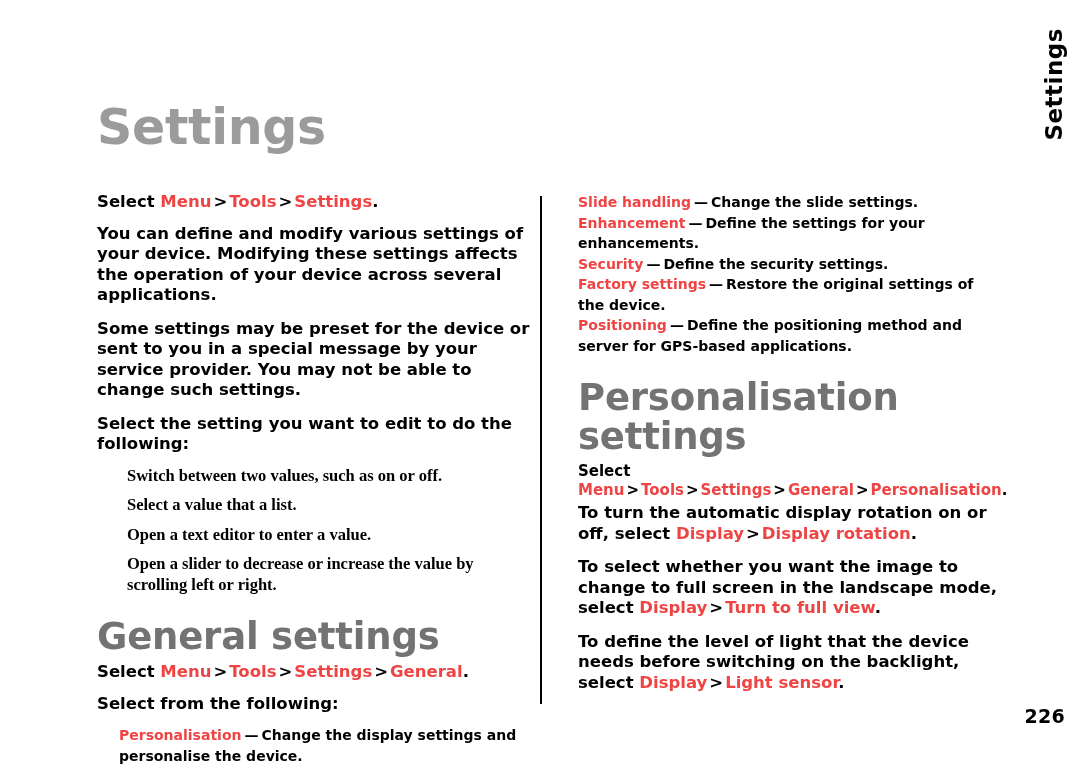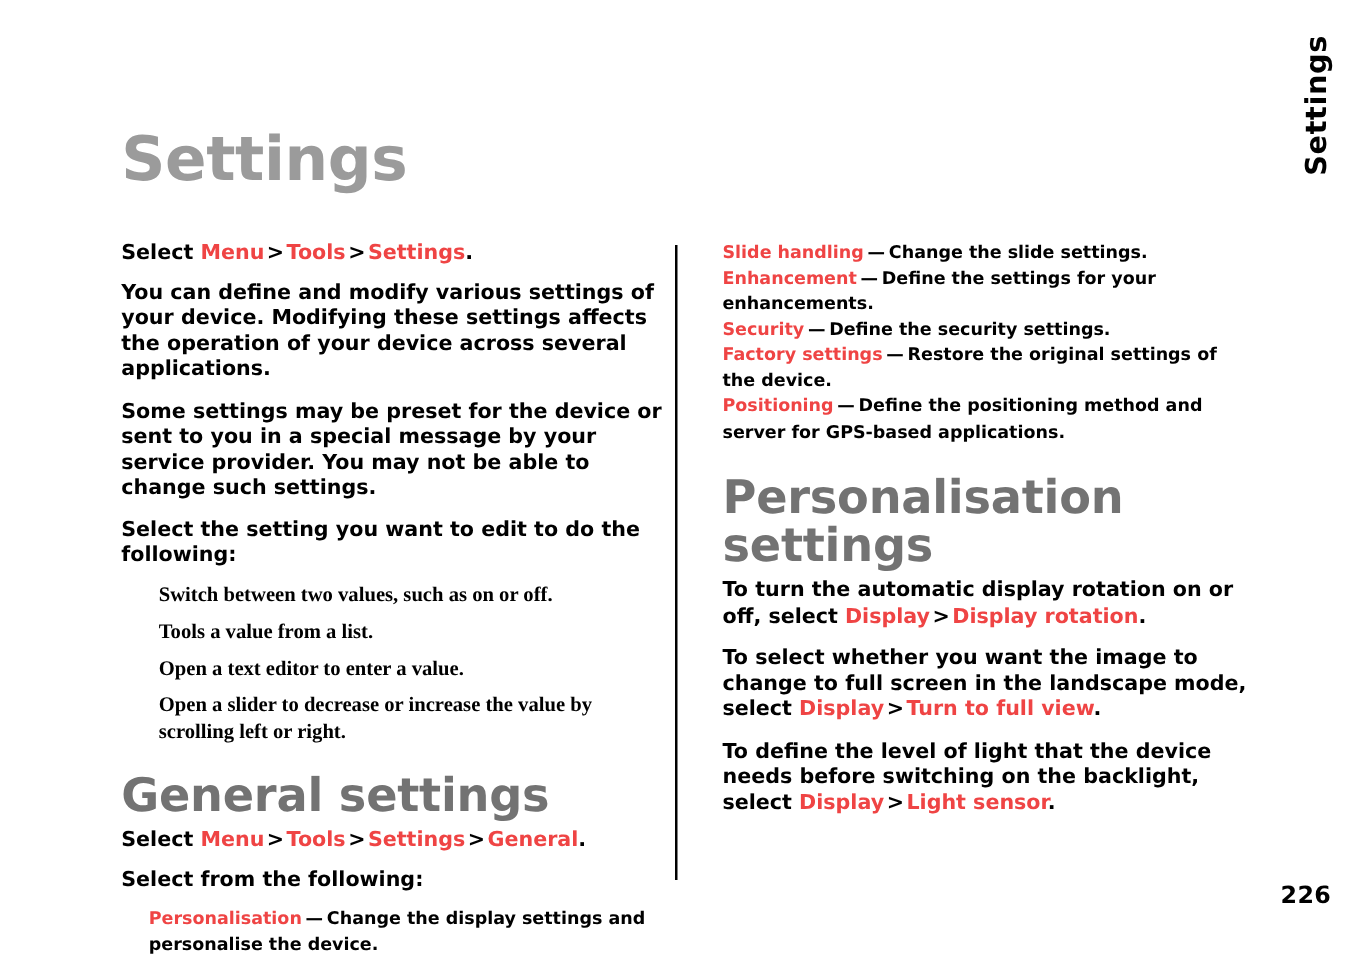--- a/index.html
+++ b/index.html
@@ -154,21 +154,21 @@
   <p class="para tight">
     <span>Select </span><span class="blue">Menu</span><span class="sep">&gt;</span><span class="blue">Tools</span><span class="sep">&gt;</span><span class="blue">Settings</span><span>.</span>
   </p>
 
   <p class="para">You can define and modify various settings of your device. Modifying these settings affects the operation of your device across several applications.</p>
   <p class="para">Some settings may be preset for the device or sent to you in a special message by your service provider. You may not be able to change such settings.</p>
   <p class="para tight">Select the setting you want to edit to do the following:</p>
 
   <ul class="optlist">
     <li>Switch between two values, such as on or off.</li>
-    <li>Tools a value from a list.</li>
+    <li>Select a value that a list.</li>
     <li>Open a text editor to enter a value.</li>
     <li>Open a slider to decrease or increase the value by scrolling left or right.</li>
   </ul>
 
   <h2 class="sect">General settings</h2>
 
   <p class="para tight">
     <span>Select </span><span class="blue">Menu</span><span class="sep">&gt;</span><span class="blue">Tools</span><span class="sep">&gt;</span><span class="blue">Settings</span><span class="sep">&gt;</span><span class="blue">General</span><span>.</span>
   </p>
 
@@ -198,20 +198,23 @@
     <div class="defitem">
       <span class="blue">Factory settings</span><span class="dash">—</span><span>Restore the original settings of the device.</span>
     </div>
     <div class="defitem">
       <span class="blue">Positioning</span><span class="dash">—</span><span>Define the positioning method and server for GPS-based applications.</span>
     </div>
   </dl>
 
   <h2 class="sect">Personalisation settings</h2>
 
+  <p class="crumb-sm">
+    <span>Select </span><span class="blue">Menu</span><span class="sep">&gt;</span><span class="blue">Tools</span><span class="sep">&gt;</span><span class="blue">Settings</span><span class="sep">&gt;</span><span class="blue">General</span><span class="sep">&gt;</span><span class="blue">Personalisation</span><span>.</span>
+  </p>
 
 
   <p class="para">
     <span>To turn the automatic display rotation on or off, select </span><span class="blue">Display</span><span class="sep">&gt;</span><span class="blue">Display rotation</span><span>.</span>
   </p>
 
   <p class="para">
     <span>To select whether you want the image to change to full screen in the landscape mode, select </span><span class="blue">Display</span><span class="sep">&gt;</span><span class="blue">Turn to full view</span><span>.</span>
   </p>
 

